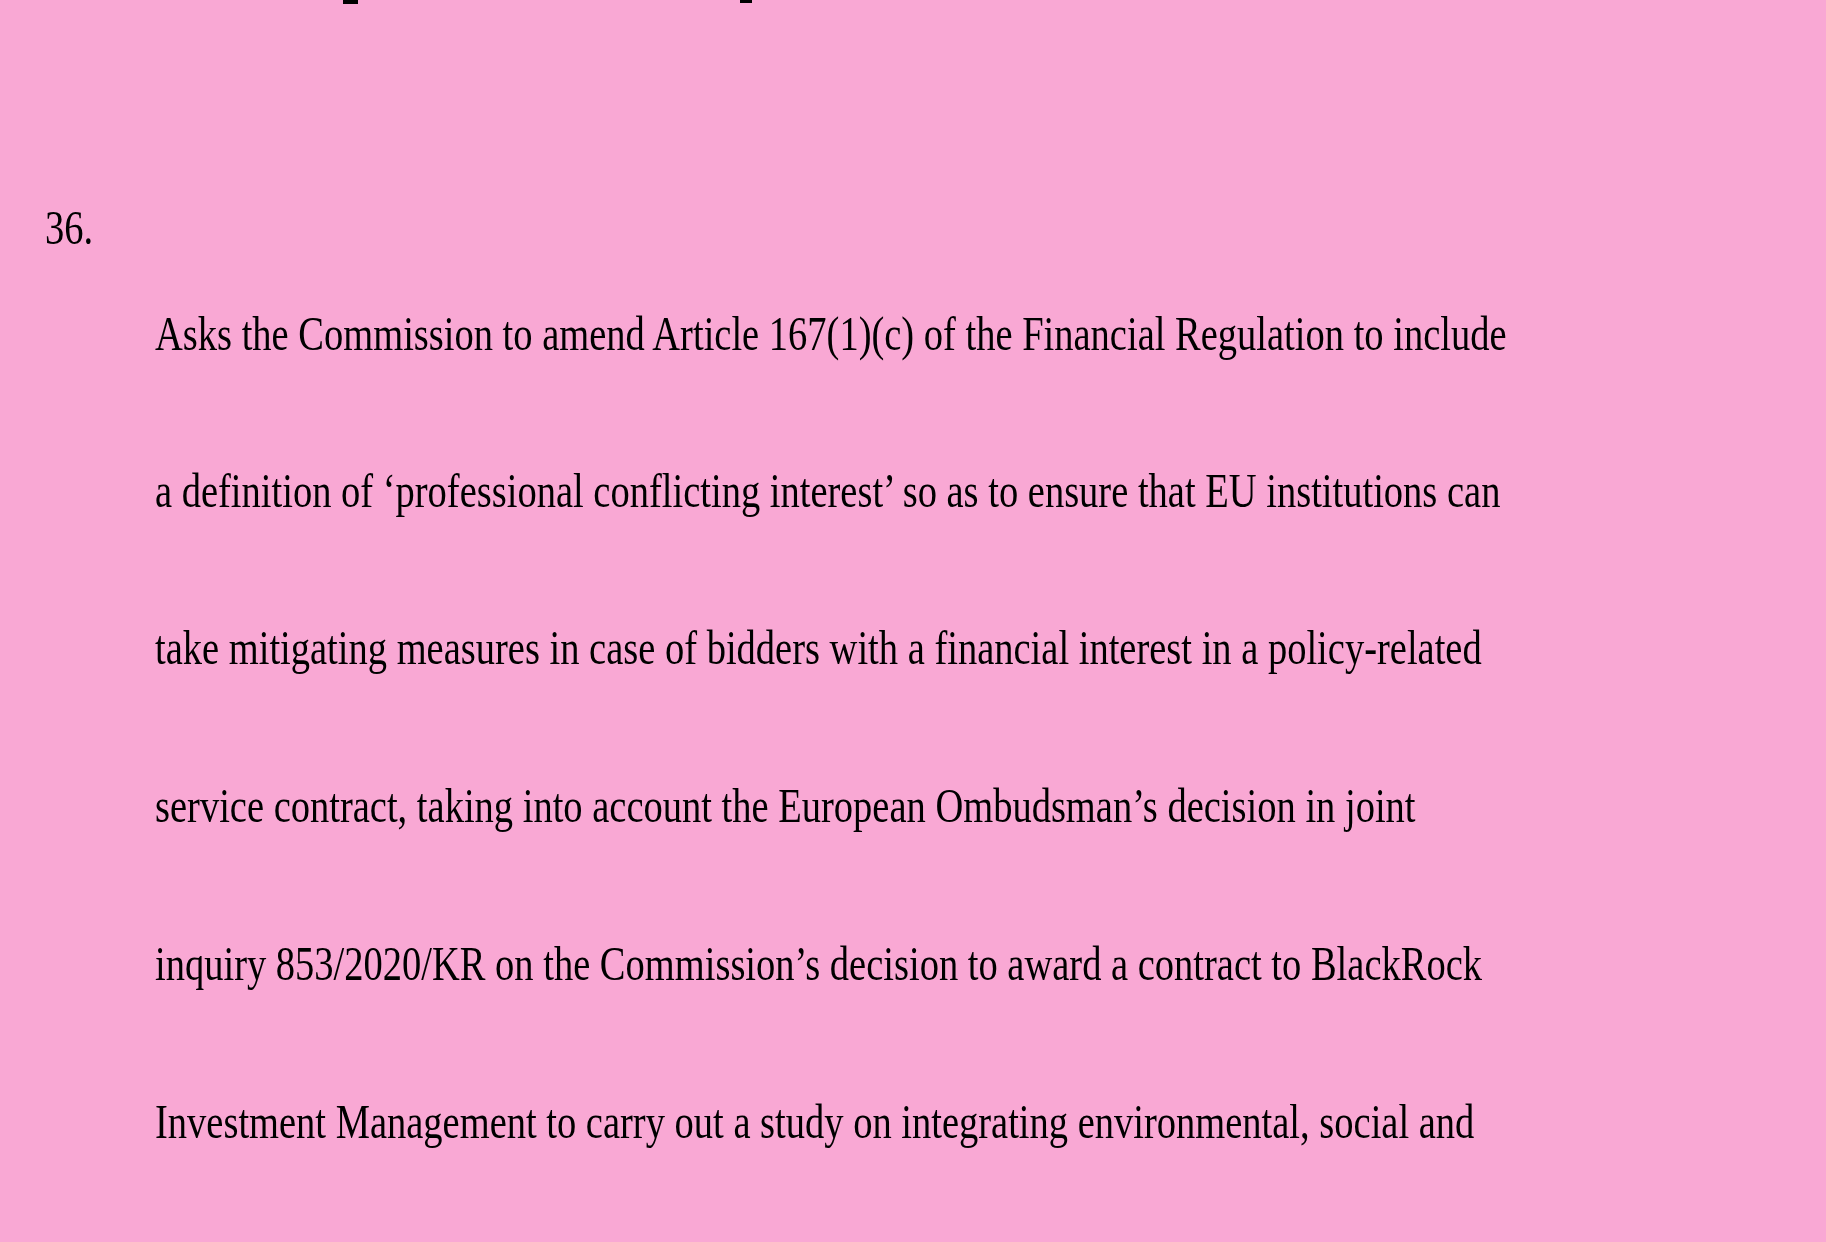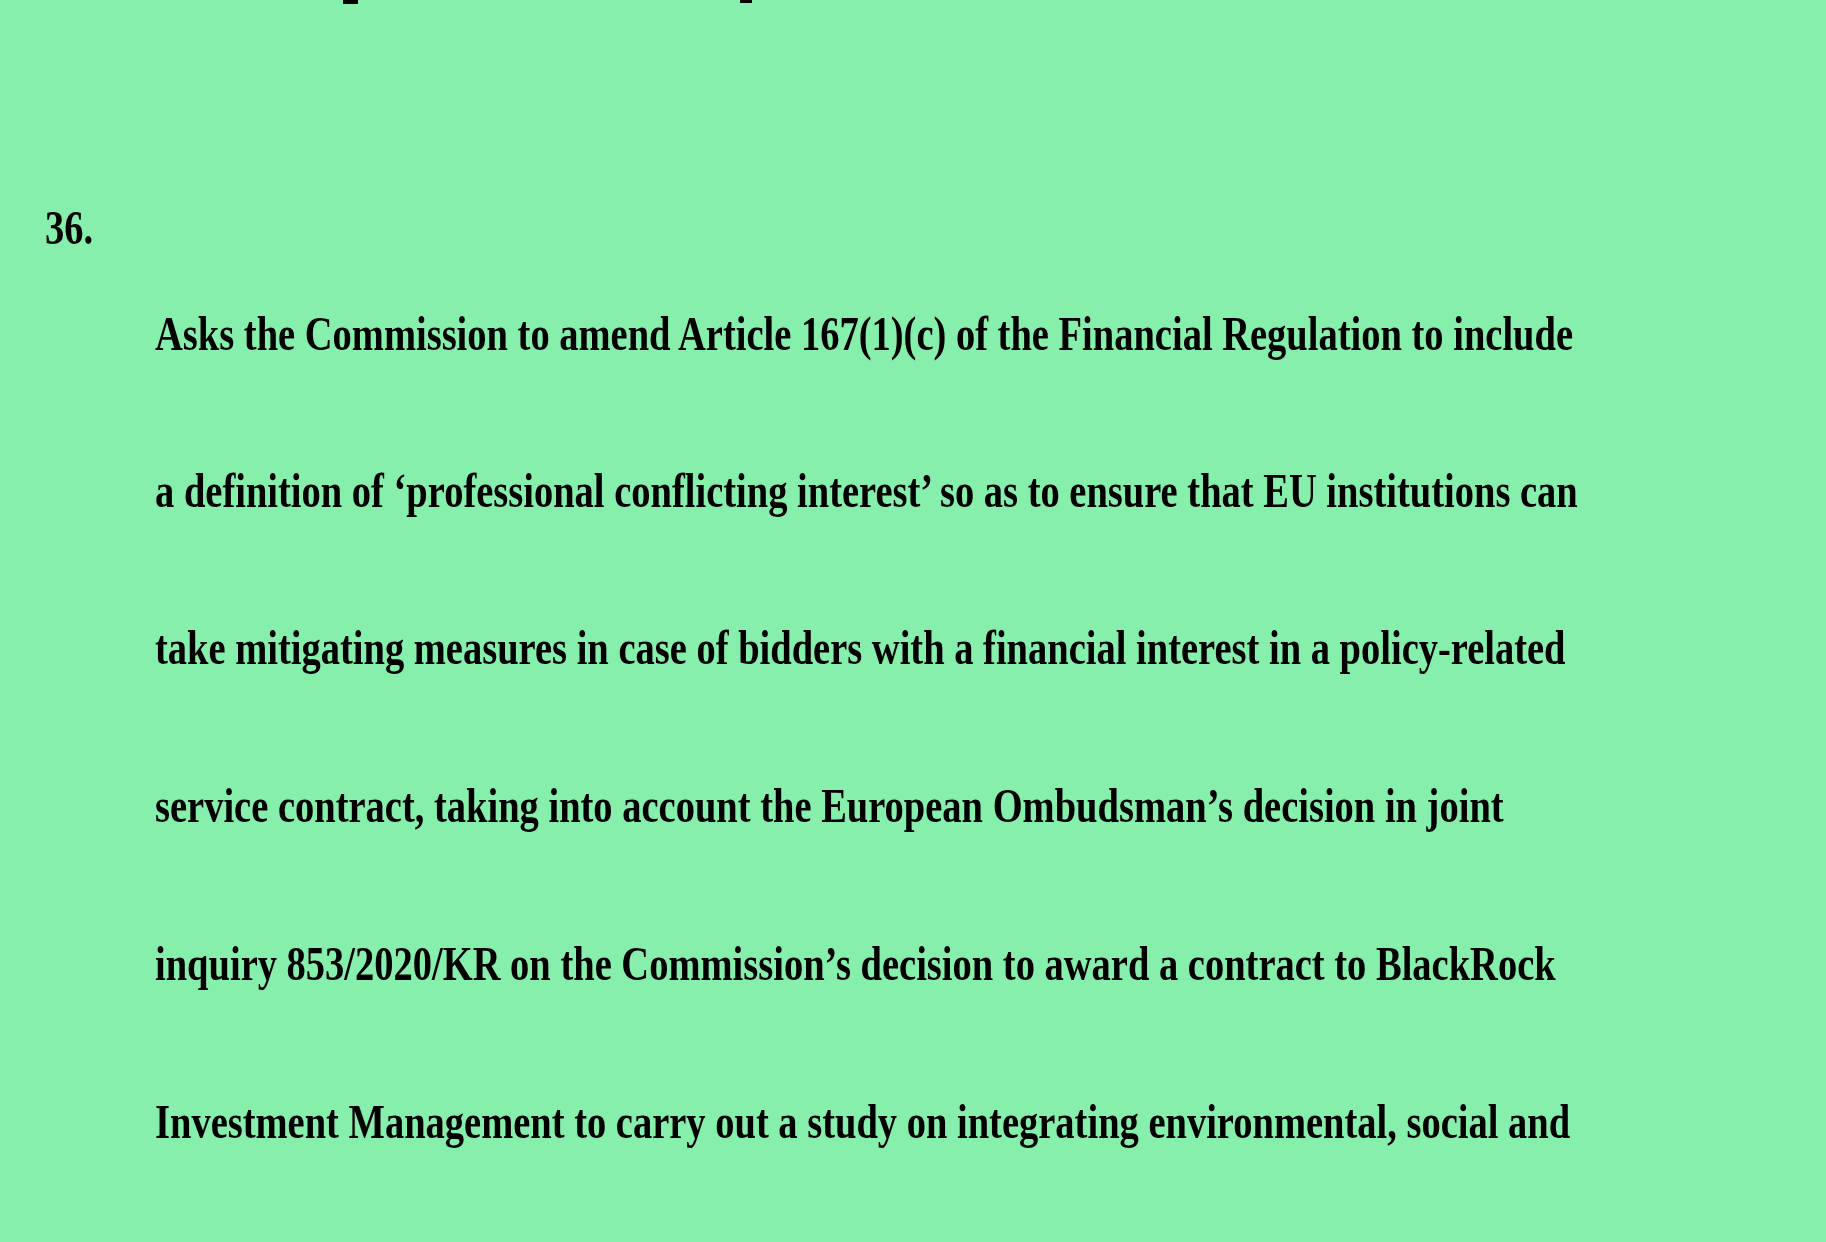--- a/index.html
+++ b/index.html
@@ -3,24 +3,23 @@
 <meta charset="utf-8">
 <style>
   html, body {
     margin: 0;
     padding: 0;
   }
   .page {
     position: relative;
     width: 1826px;
     height: 1242px;
-    background: #86efac;
+    background: #f9a8d4;
     overflow: hidden;
     color: #000000;
-    font-weight: bold;
   }
   
   .frag {
     position: absolute;
     top: 0;
     height: 4px;
     background: #000000;
   }
   .frag-a { left: 343px; width: 15px; }
   .frag-b { left: 740px; width: 12px; height: 3px; }

